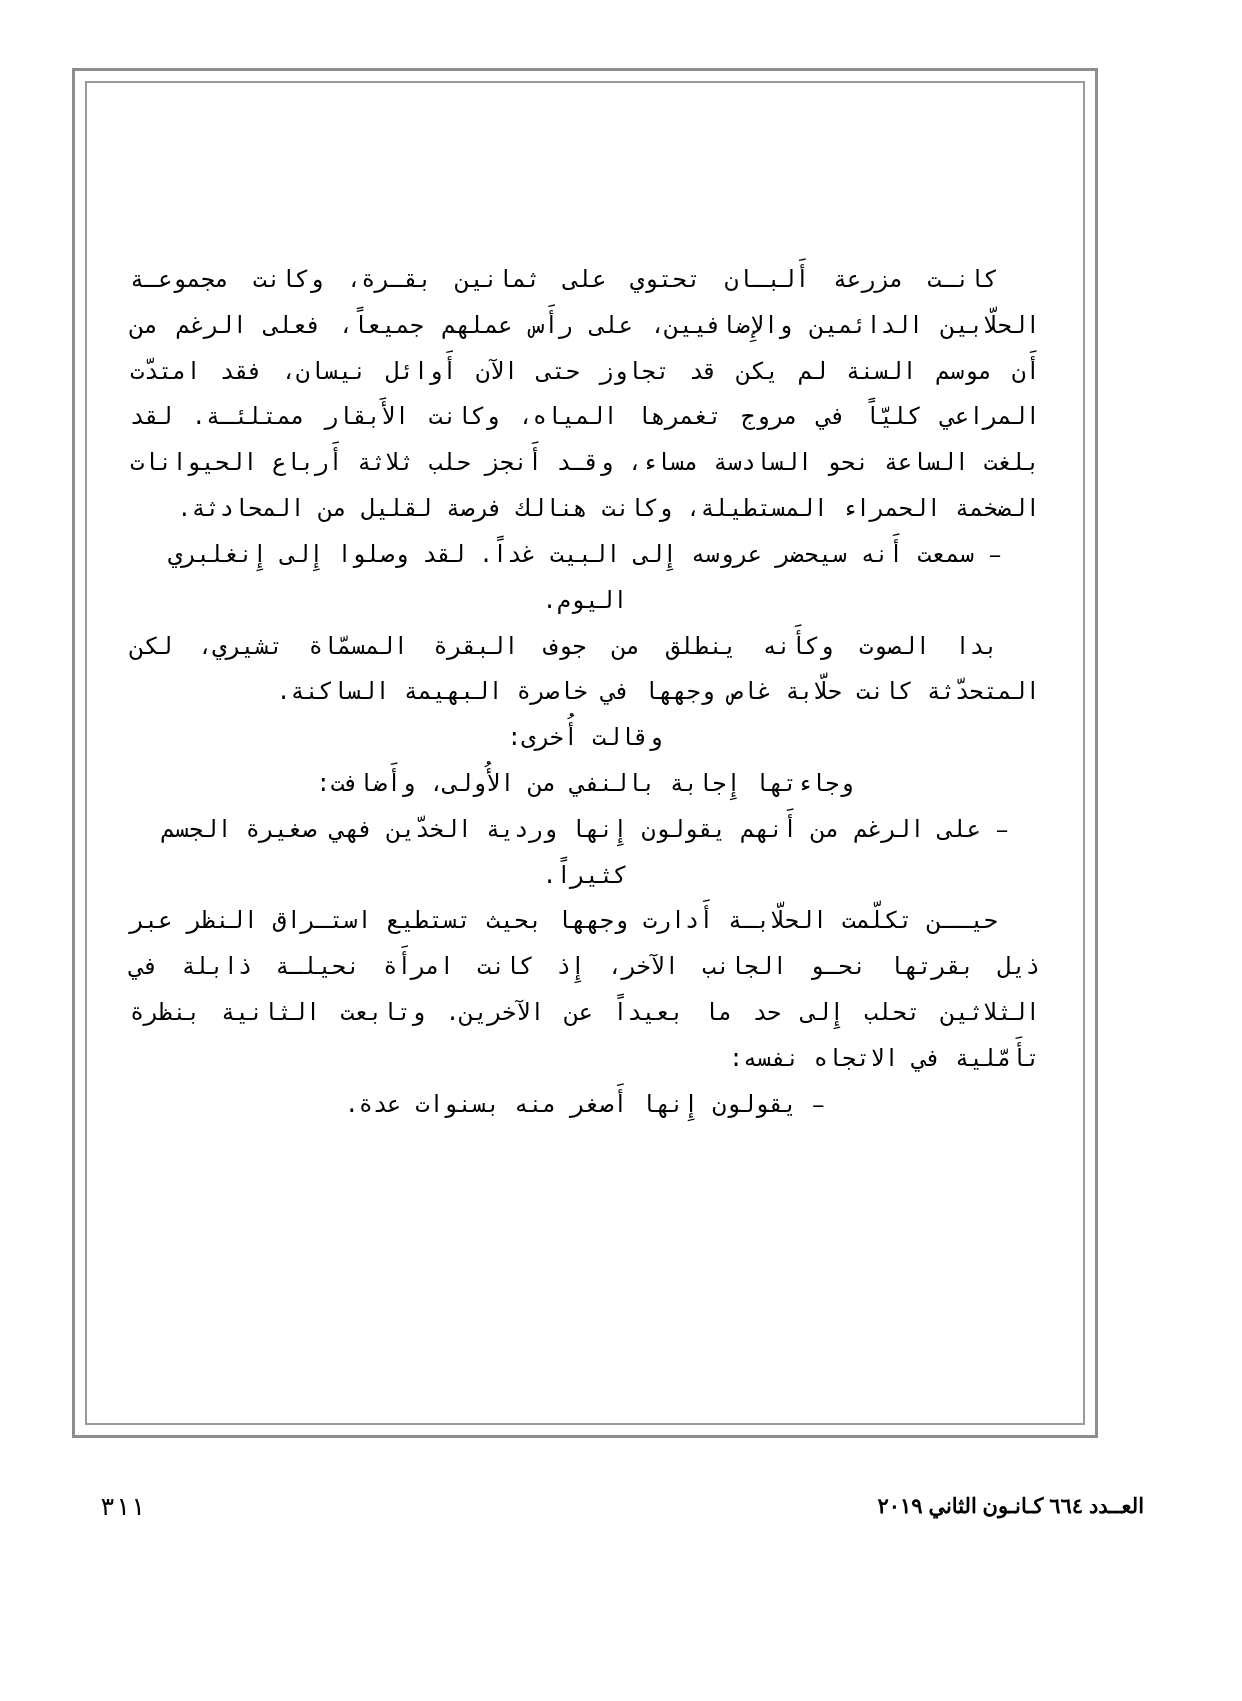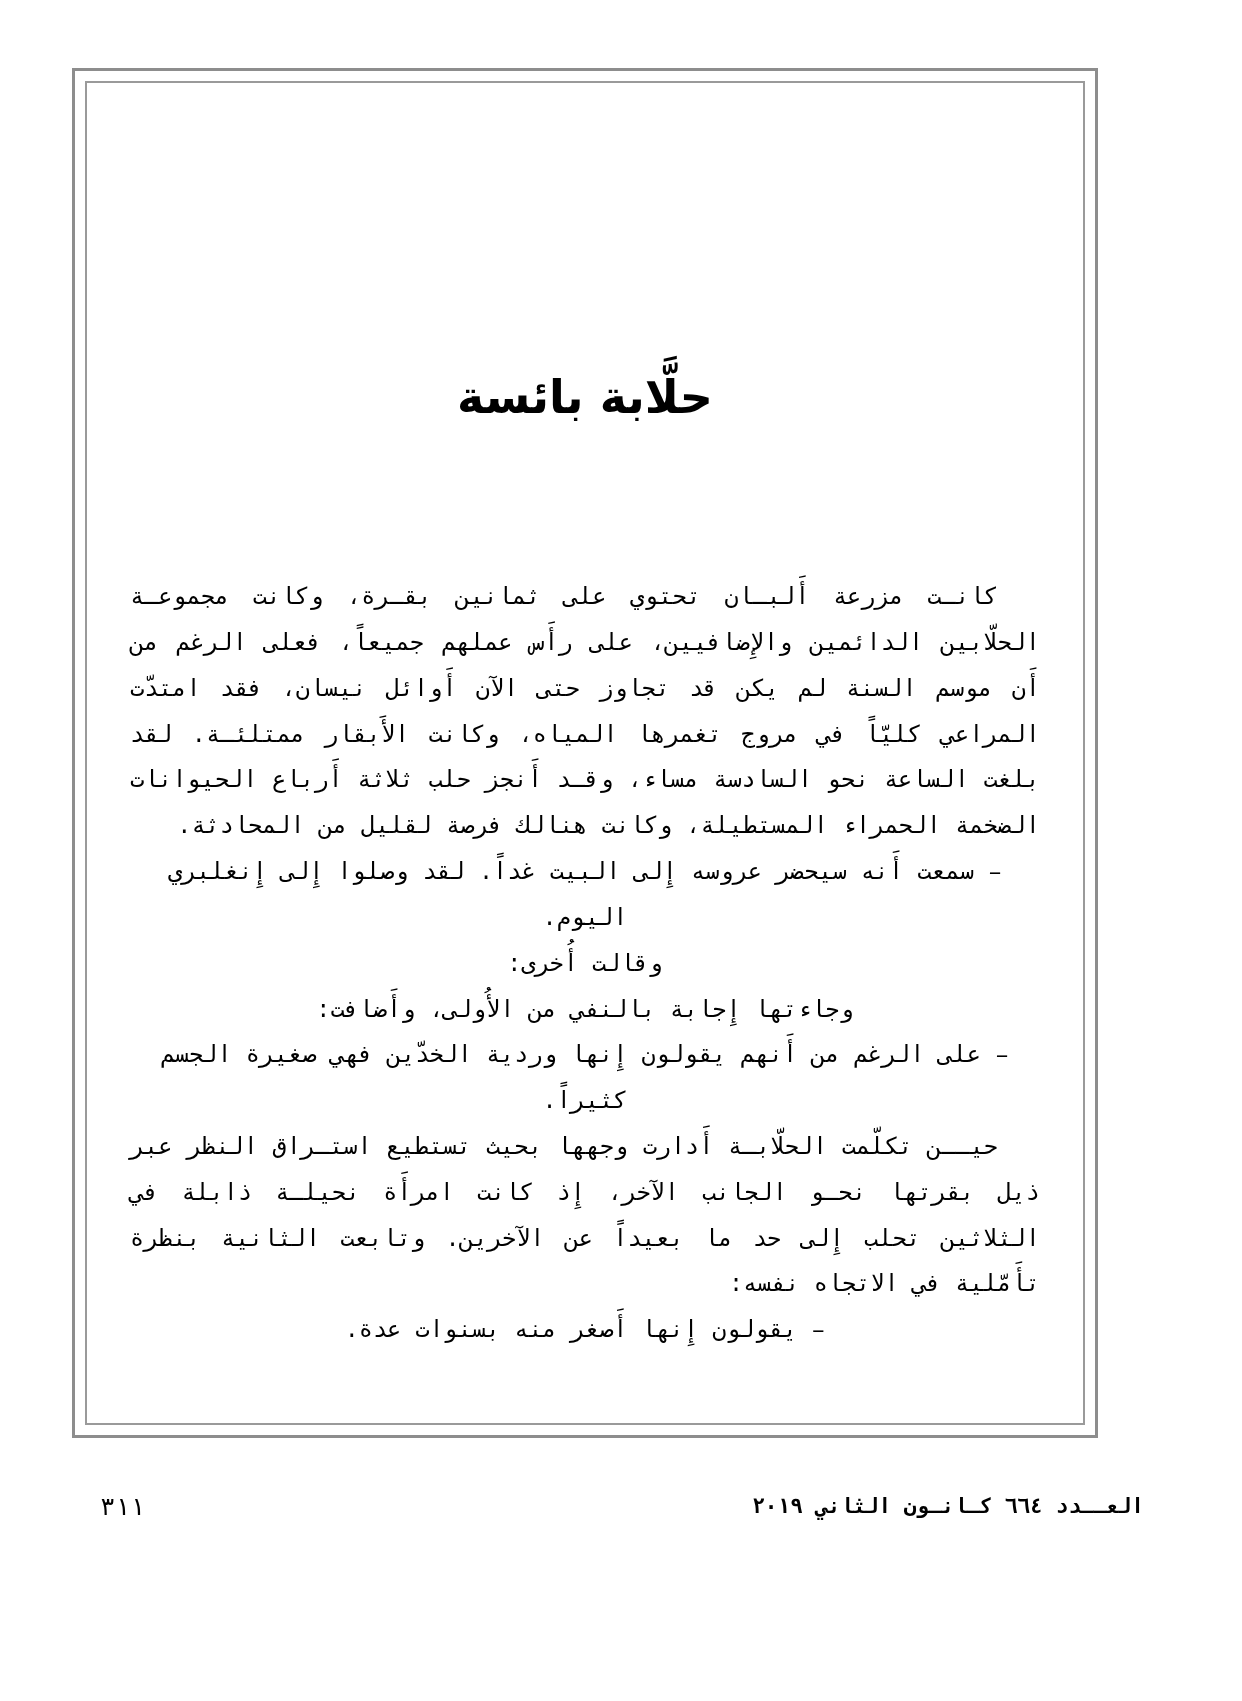--- a/index.html
+++ b/index.html
@@ -96,39 +96,39 @@
     font-size: 25px;
     font-family: Liberation Mono, monospace;
     letter-spacing: 1px;
   }
   .footer .issue-info {
     position: absolute;
     right: 14px;
     top: 2px;
     font-size: 21px;
     font-weight: bold;
-    font-family: Liberation Mono, monospace;
+    font-family: Liberation Sans, sans-serif;
     letter-spacing: 0.5px;
     text-align: right;
   }
 </style>
 </head>
 <body>
 
 <div class="page-frame">
   <div class="page-frame-inner"></div>
 </div>
 
 <div class="content">
 
-  <h1 class="doc-title">حلَّابة بائسة</h1>
 
   <div class="body-text">
     <p class="para indent">كانـت مزرعة أَلبـان تحتوي على ثمانين بقـرة، وكانت مجموعـة الحلّابين الدائمين والإِضافيين، على رأَس عملهم جميعاً، فعلى الرغم من أَن موسم السنة لم يكن قد تجاوز حتى الآن أَوائل نيسان، فقد امتدّت المراعي كليّاً في مروج تغمرها المياه، وكانت الأَبقار ممتلئـة. لقد بلغت الساعة نحو السادسة مساء، وقـد أَنجز حلب ثلاثة أَرباع الحيوانات الضخمة الحمراء المستطيلة، وكانت هنالك فرصة لقليل من المحادثة.</p>
     <p class="para center-ish">– سمعت أَنه سيحضر عروسه إِلى البيت غداً. لقد وصلوا إِلى إِنغلبري اليوم.</p>
+    <p class="para indent">بدا الصوت وكأَنه ينطلق من جوف البقرة المسمّاة تشيري، لكن المتحدّثة كانت حلّابة غاص وجهها في خاصرة البهيمة الساكنة.</p>
     <p class="para center-ish">وقالت أُخرى:</p>
     <p class="para center-ish">وجاءتها إِجابة بالنفي من الأُولى، وأَضافت:</p>
     <p class="para center-ish">– على الرغم من أَنهم يقولون إِنها وردية الخدّين فهي صغيرة الجسم كثيراً.</p>
     <p class="para indent">حيــن تكلّمت الحلّابـة أَدارت وجهها بحيث تستطيع استـراق النظر عبر ذيل بقرتها نحـو الجانب الآخر، إِذ كانت امرأَة نحيلـة ذابلة في الثلاثين تحلب إِلى حد ما بعيداً عن الآخرين. وتابعت الثانية بنظرة تأَمّلية في الاتجاه نفسه:</p>
     <p class="para center-ish">– يقولون إِنها أَصغر منه بسنوات عدة.</p>
   </div>
 
 </div>
 
 <div class="footer">

